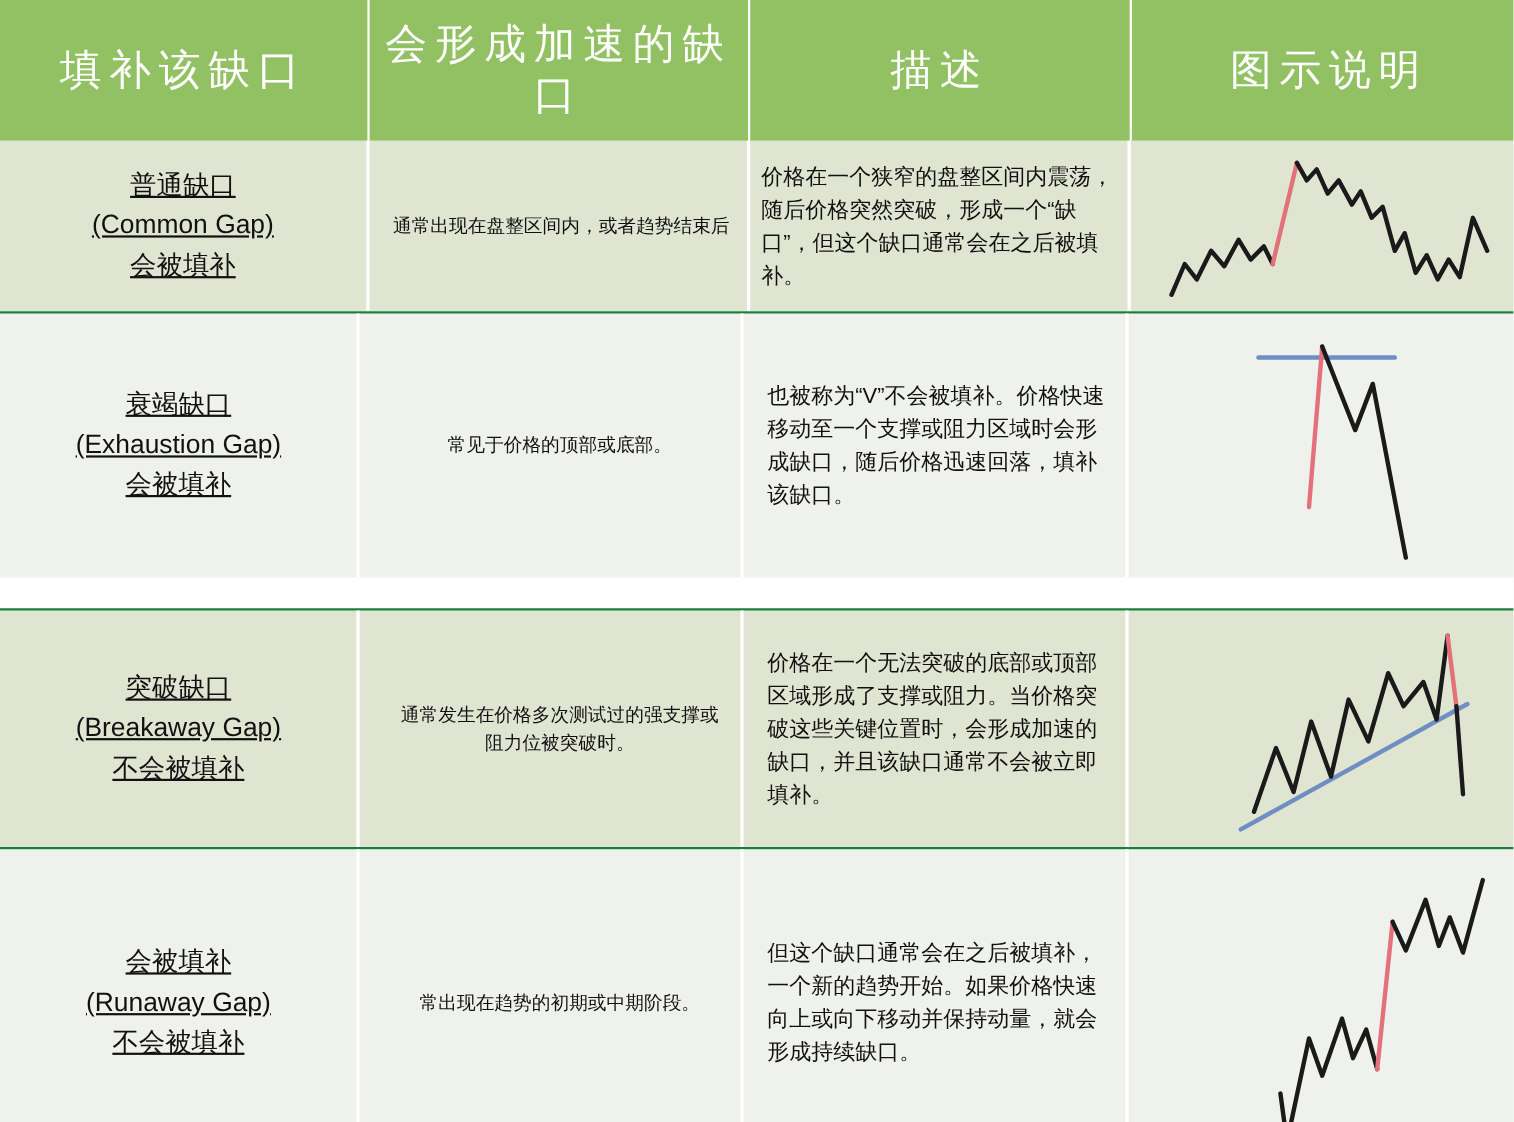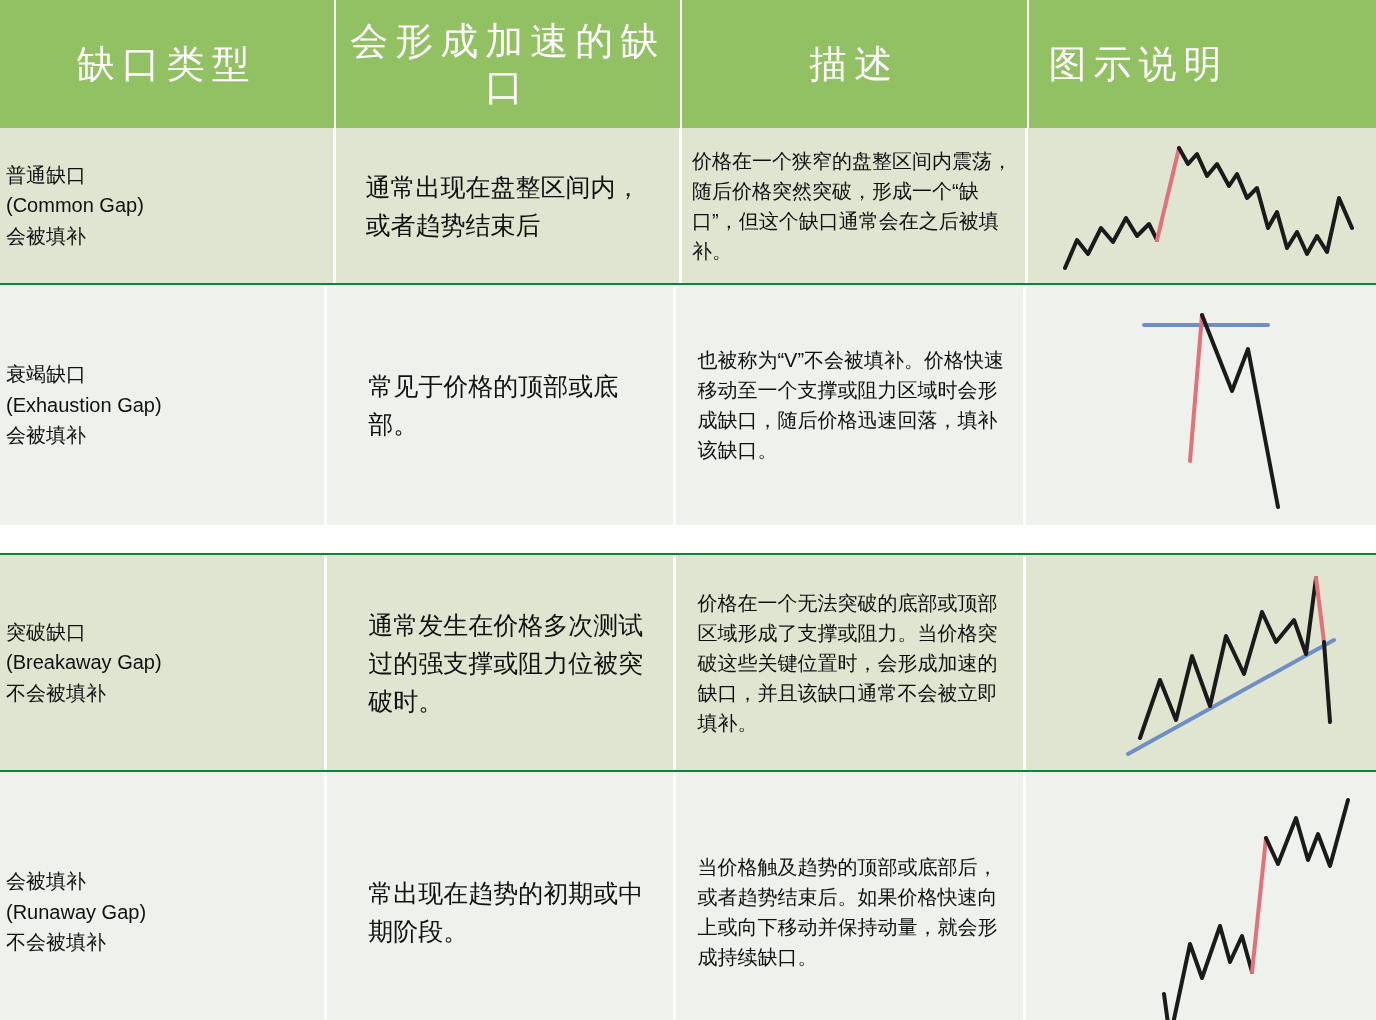--- a/index.html
+++ b/index.html
@@ -57,40 +57,42 @@
     border-right: 3px solid #ffffff;
     display: flex;
     align-items: center;
     overflow: hidden;
   }
   .cell:last-child { border-right: none; }
 
   .col-type  { width: 336px; justify-content: center; }
   .col-pos   { width: 347px; }
   .col-desc  { width: 347px; }
-  .col-chart { width: 348px; justify-content: flex-start; padding-left: 20px; }
+  .col-chart { width: 348px; justify-content: center; padding-left: 20px; }
 
   .type-text {
-    text-align: left;
-    font-size: 20px;
+    text-align: center;
+    font-size: 24px;
     line-height: 1.52;
     color: #111111;
     width: 100%;
     padding: 0 6px;
     box-sizing: border-box;
+    text-decoration: underline;
   }
   .type-text .en { letter-spacing: 0px; }
 
   .pos-text {
-    font-size: 25px;
+    font-size: 17px;
     line-height: 1.52;
     color: #111111;
-    padding: 0 14px 0 30px;
-    box-sizing: border-box;
-    width: 100%;
+    padding: 0 14px 0 20px;
+    box-sizing: border-box;
+    width: 100%;
+    text-align: center;
   }
   .desc-text {
     font-size: 20px;
     line-height: 1.50;
     color: #111111;
     padding: 0 12px 0 10px;
     box-sizing: border-box;
     width: 100%;
   }
 
@@ -109,21 +111,21 @@
   .row-3 { height: 215px; margin-top: 28px; }
   .row-4 { height: 280px; }
 </style>
 </head>
 <body>
 
 <div id="table">
 
   <div class="header-row">
     <div class="header-cell col-type">
-      <span>缺口类型</span>
+      <span>填补该缺口</span>
     </div>
     <div class="header-cell col-pos">
       <span>会形成加速的缺口</span>
     </div>
     <div class="header-cell col-desc">
       <span>描述</span>
     </div>
     <div class="header-cell col-chart">
       <span>图示说明</span>
     </div>
@@ -210,21 +212,21 @@
       <div class="type-text">
         <div>会被填补</div>
         <div class="en">(Runaway Gap)</div>
         <div>不会被填补</div>
       </div>
     </div>
     <div class="cell col-pos">
       <div class="pos-text">常出现在趋势的初期或中期阶段。</div>
     </div>
     <div class="cell col-desc">
-      <div class="desc-text">当价格触及趋势的顶部或底部后，或者趋势结束后。如果价格快速向上或向下移动并保持动量，就会形成持续缺口。</div>
+      <div class="desc-text">但这个缺口通常会在之后被填补，一个新的趋势开始。如果价格快速向上或向下移动并保持动量，就会形成持续缺口。</div>
     </div>
     <div class="cell col-chart">
       <div class="chart-wrap">
         <svg width="300" height="272" viewBox="0 0 300 272">
           <polyline fill="none" stroke="#1a1a1a" stroke-width="4" stroke-linejoin="round" stroke-linecap="round" points="98,218 104,262 124,168 136,202 154,150 164,186 176,160 186,196"></polyline>
           <polyline fill="none" stroke="#e4717a" stroke-width="4" stroke-linecap="round" points="186,196 200,62"></polyline>
           <polyline fill="none" stroke="#1a1a1a" stroke-width="4" stroke-linejoin="round" stroke-linecap="round" points="200,62 212,88 230,42 242,84 252,58 264,90 282,24"></polyline>
         </svg>
       </div>
     </div>

